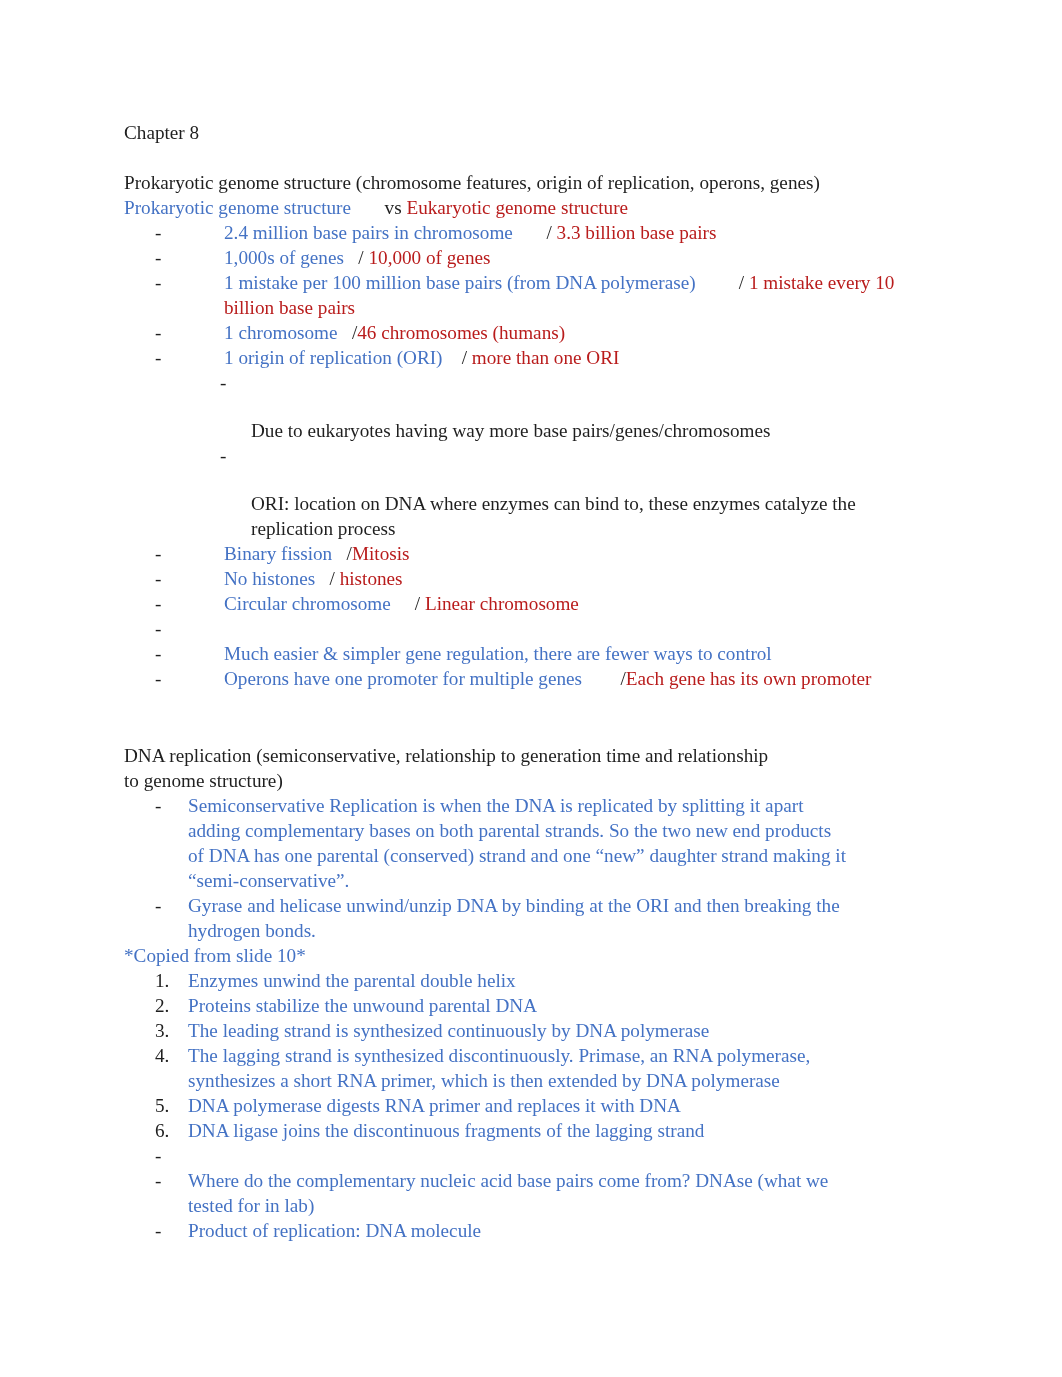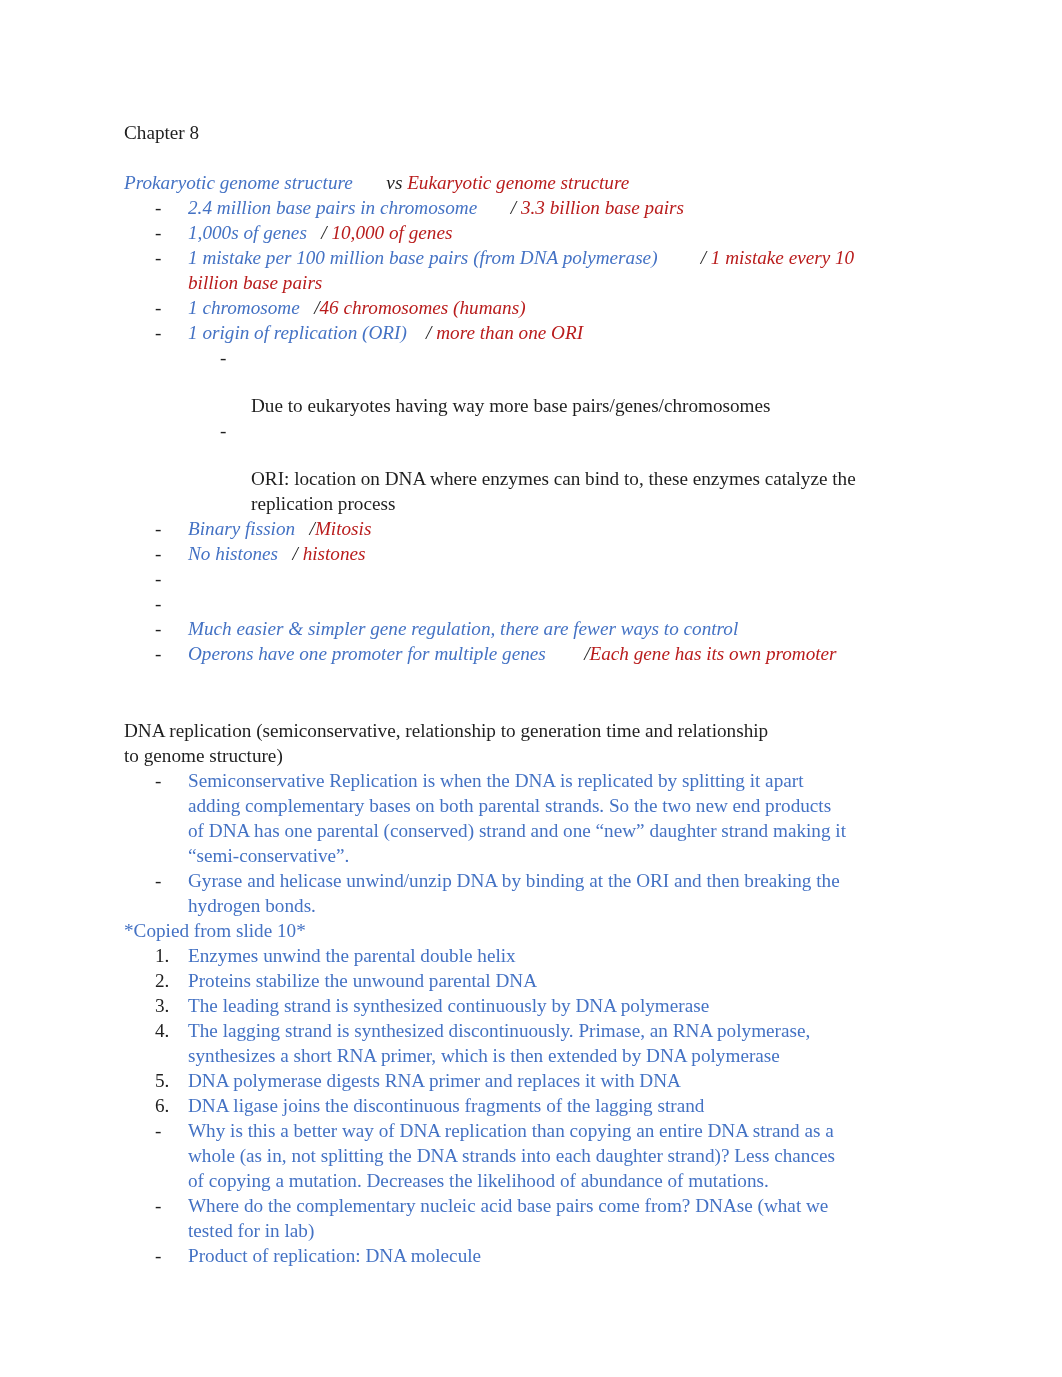--- a/index.html
+++ b/index.html
@@ -74,37 +74,38 @@
     flex: 1 1 auto;
     min-width: 0;
   }
   
   .row.num > .marker {
     flex: 0 0 33px;
     text-align: left;
   }
 
   
-  .w-a { max-width: 690px; }   
+  .w-a { max-width: 690px; margin-left: 36px; }   
   .w-b { max-width: 660px; margin-top: 48px; }   
   .w-c { max-width: 660px; }   
   .w-d { max-width: 655px; }   
 
-  .seg { white-space: pre-wrap; font-style: italic; }
+  .seg { white-space: pre-wrap; }
 </style>
 </head>
 <body>
 
 <div class="page">
   <div class="doc">
 
     <p class="para c-black">Chapter 8</p>
 
     <div class="spacer-line"></div>
 
+    <p class="para c-black">Prokaryotic genome structure (chromosome features, origin of replication, operons, genes)</p>
 
     <p class="para">
       <span class="seg c-blue">Prokaryotic genome structure</span><span class="seg c-black">&nbsp;&nbsp;&nbsp;&nbsp;&nbsp;&nbsp;&nbsp;vs </span><span class="seg c-pink">Eukaryotic genome structure</span>
     </p>
 
     <div class="row lvl1">
       <span class="marker dash">-</span>
       <span class="body-text w-a"><span class="seg c-blue">2.4 million base pairs in chromosome</span><span class="seg c-black">&nbsp;&nbsp;&nbsp;&nbsp;&nbsp;&nbsp; / </span><span class="seg c-pink">3.3 billion base pairs</span></span>
     </div>
 
@@ -140,20 +141,21 @@
     <div class="row lvl1">
       <span class="marker dash">-</span>
       <span class="body-text w-a"><span class="seg c-blue">Binary fission</span><span class="seg c-black">&nbsp;&nbsp; /</span><span class="seg c-pink">Mitosis</span></span>
     </div>
     <div class="row lvl1">
       <span class="marker dash">-</span>
       <span class="body-text w-a"><span class="seg c-blue">No histones</span><span class="seg c-black">&nbsp;&nbsp; / </span><span class="seg c-pink">histones</span></span>
     </div>
     <div class="row lvl1">
       <span class="marker dash">-</span>
+      <span class="body-text w-a"><span class="seg c-blue">Circular chromosome</span><span class="seg c-black">&nbsp;&nbsp;&nbsp;&nbsp; / </span><span class="seg c-pink">Linear chromosome</span></span>
     </div>
     <div class="row lvl1">
       <span class="marker dash">-</span>
     </div>
     <div class="row lvl1">
       <span class="marker dash">-</span>
       <span class="body-text w-a"><span class="seg c-blue">Much easier &amp; simpler gene regulation, there are fewer ways to control</span><span class="seg c-black"></span><span class="seg c-pink"></span></span>
     </div>
     <div class="row lvl1">
       <span class="marker dash">-</span>
@@ -195,21 +197,20 @@
       <span class="marker">5.</span>
       <span class="body-text w-d c-blue">DNA polymerase digests RNA primer and replaces it with DNA</span>
     </div>
     <div class="row lvl1 num">
       <span class="marker">6.</span>
       <span class="body-text w-d c-blue">DNA ligase joins the discontinuous fragments of the lagging strand</span>
     </div>
 
     <div class="row lvl1">
       <span class="marker dash">-</span>
-      <span class="body-text w-d c-blue">Why is this a better way of DNA replication than copying an entire DNA strand as a whole (as in, not splitting the DNA strands into each daughter strand)? Less chances of copying a mutation. Decreases the likelihood of abundance of mutations.</span>
     </div>
     <div class="row lvl1">
       <span class="marker dash">-</span>
       <span class="body-text w-d c-blue">Where do the complementary nucleic acid base pairs come from? DNAse (what we tested for in lab)</span>
     </div>
     <div class="row lvl1">
       <span class="marker dash">-</span>
       <span class="body-text w-d c-blue">Product of replication: DNA molecule</span>
     </div>
 

